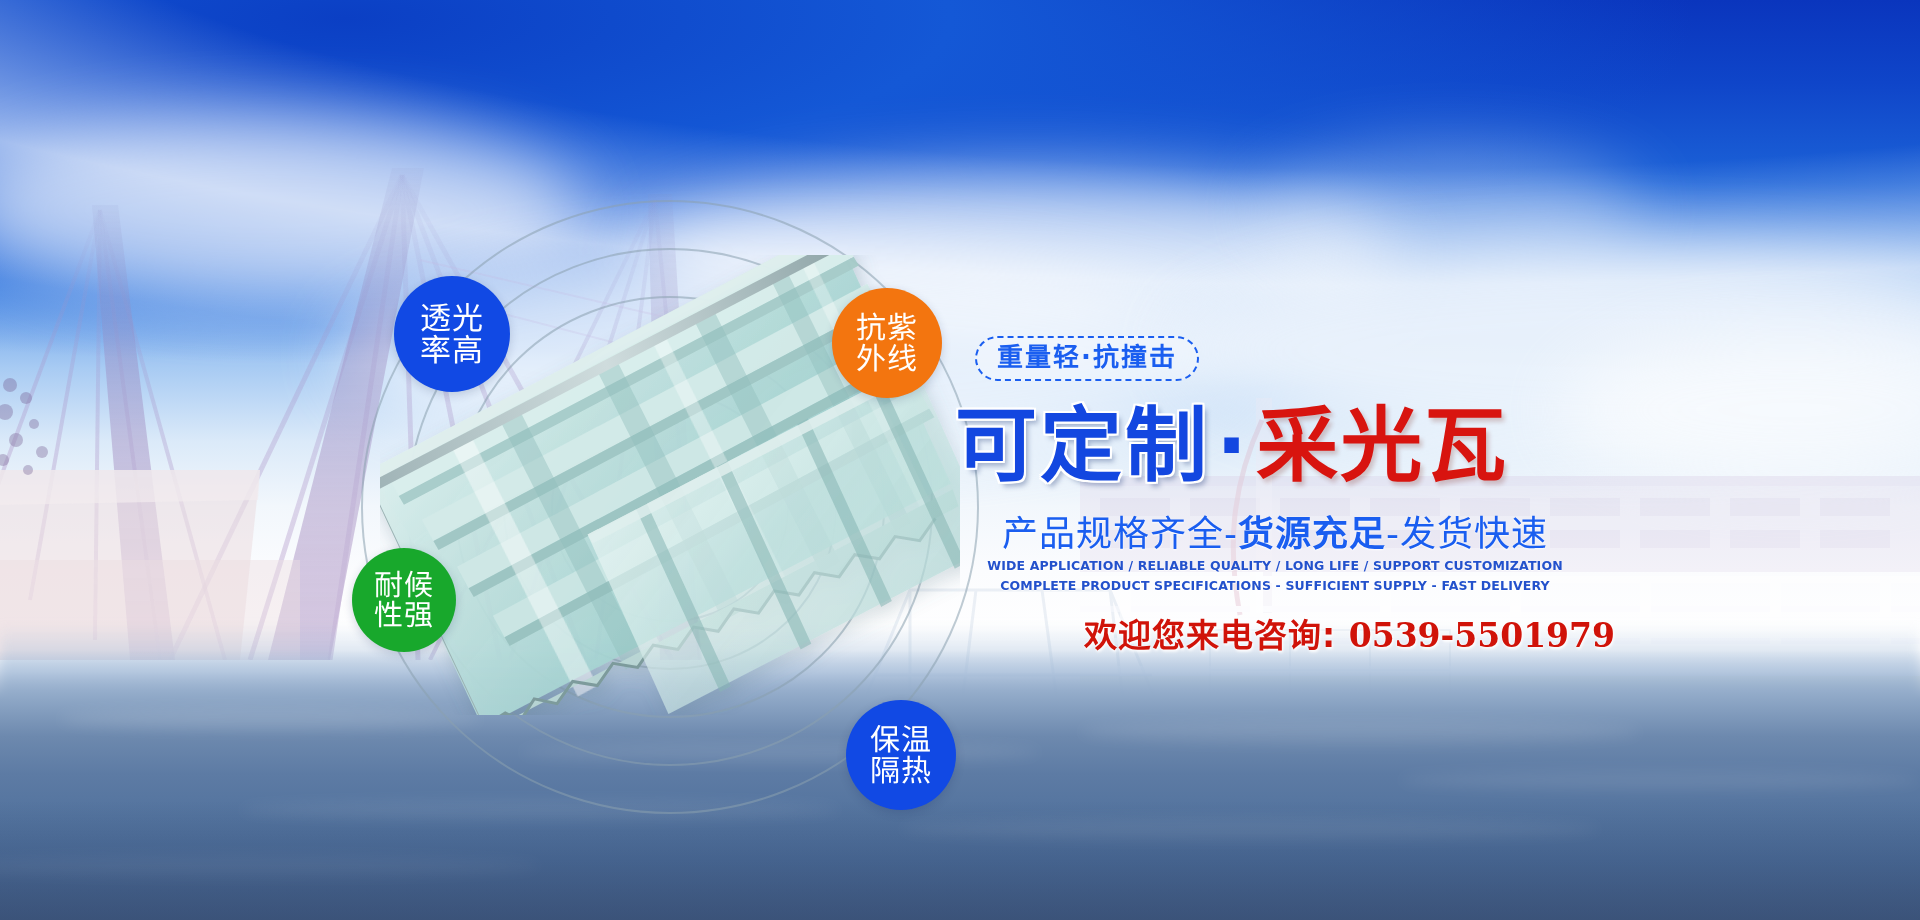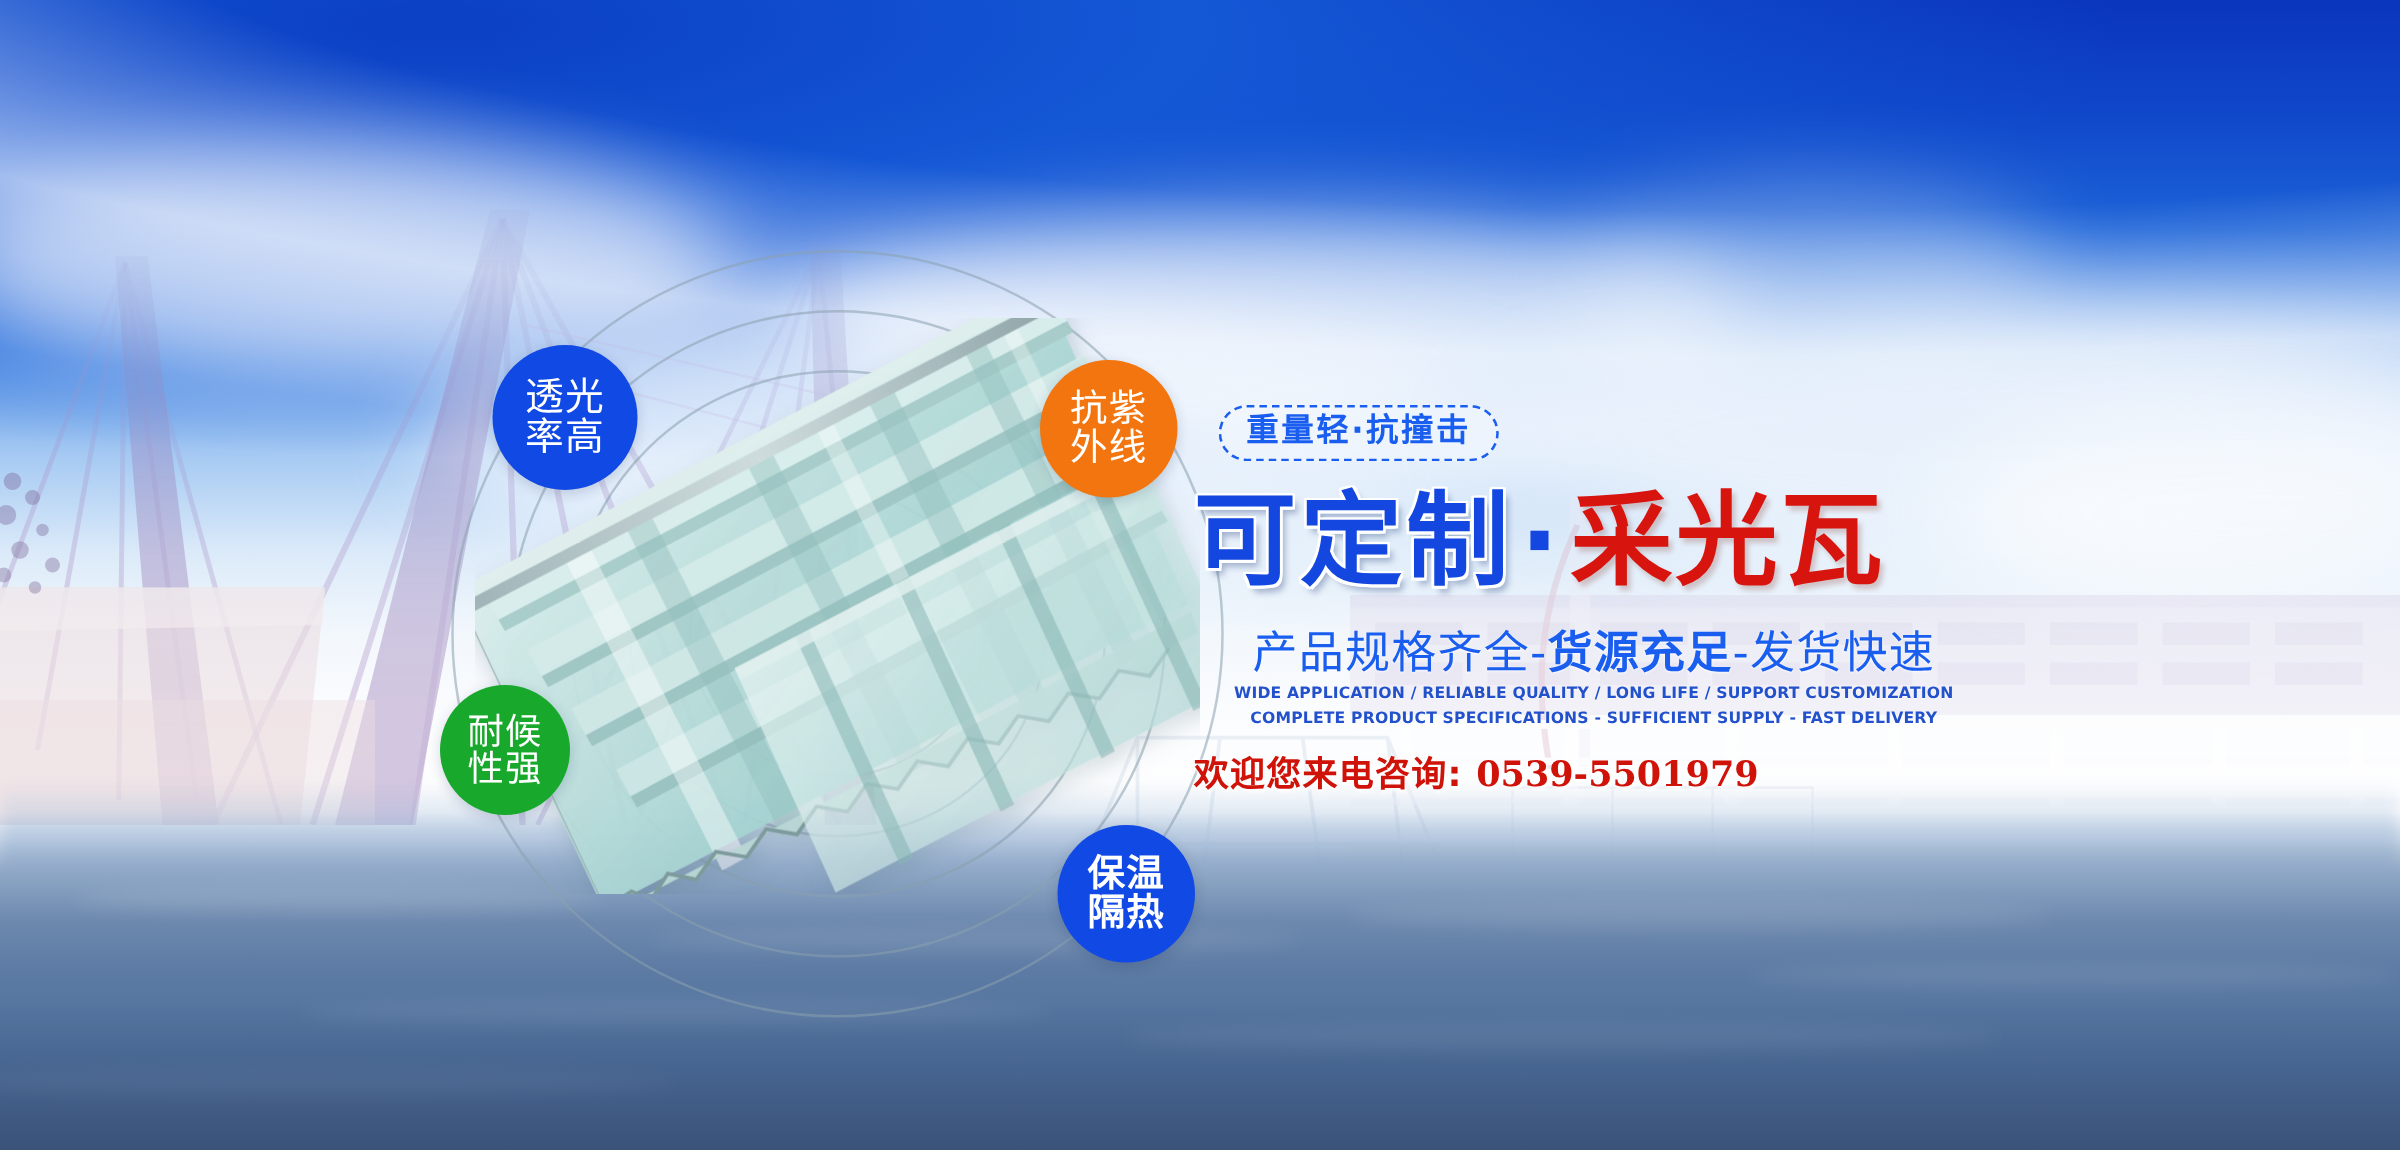--- a/index.html
+++ b/index.html
@@ -98,24 +98,24 @@
     box-shadow:0 3px 10px rgba(20,40,90,.18);
   }
   .badge span{display:block;white-space:nowrap;}
   .badge-blue{background:#1149e4;}
   .badge-orange{background:#f3750f;}
   .badge-green{background:#18a82c;}
 
   .b-tg{left:394px;top:276px;width:116px;height:116px;font-size:31px;font-weight:400;}
   .b-zw{left:832px;top:288px;width:110px;height:110px;font-size:30px;font-weight:400;}
   .b-nh{left:352px;top:548px;width:104px;height:104px;font-size:29px;font-weight:400;}
-  .b-bw{left:846px;top:660px;width:110px;height:110px;font-size:30px;font-weight:700;}
-
-  
-  .copy{position:absolute;left:955px;top:324px;width:700px;}
+  .b-bw{left:846px;top:700px;width:110px;height:110px;font-size:30px;font-weight:400;}
+
+  
+  .copy{position:absolute;left:955px;top:336px;width:700px;}
 
   .tagline{
     display:inline-block;
     border:2px dashed #1a5ef0;
     border-radius:26px;
     padding:4px 20px 6px 20px;
     color:#1a5ef0;
     font-size:26px;
     font-weight:700;
     letter-spacing:2px;
@@ -184,23 +184,23 @@
     font-weight:700;
     letter-spacing:.15px;
     line-height:1.55;
     white-space:nowrap;
     text-shadow:0 1px 1px rgba(255,255,255,.85);
   }
 
   .phone{
     margin-top:14px;
     width:660px;
-    text-align:left;
+    text-align:right;
     color:#d01309;
-    font-size:28px;
+    font-size:33px;
     font-weight:900;
     letter-spacing:1px;
     white-space:nowrap;
     text-shadow:1px 2px 3px rgba(255,255,255,.95), 0 0 2px rgba(255,255,255,.95);
   }
   .phone .num{
     font-family:"DejaVu Serif","Liberation Serif",serif;
     font-weight:700;
     letter-spacing:0px;
   }

